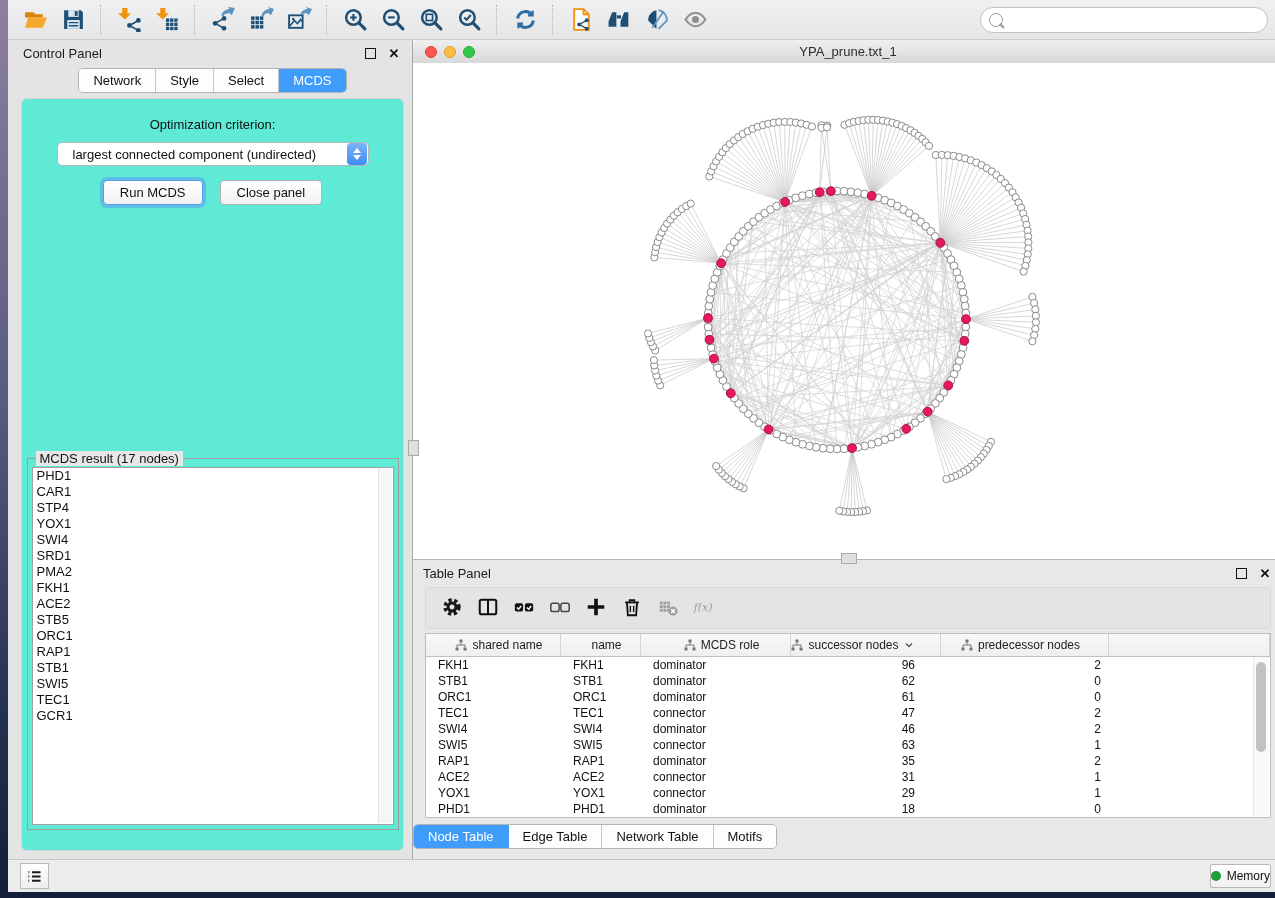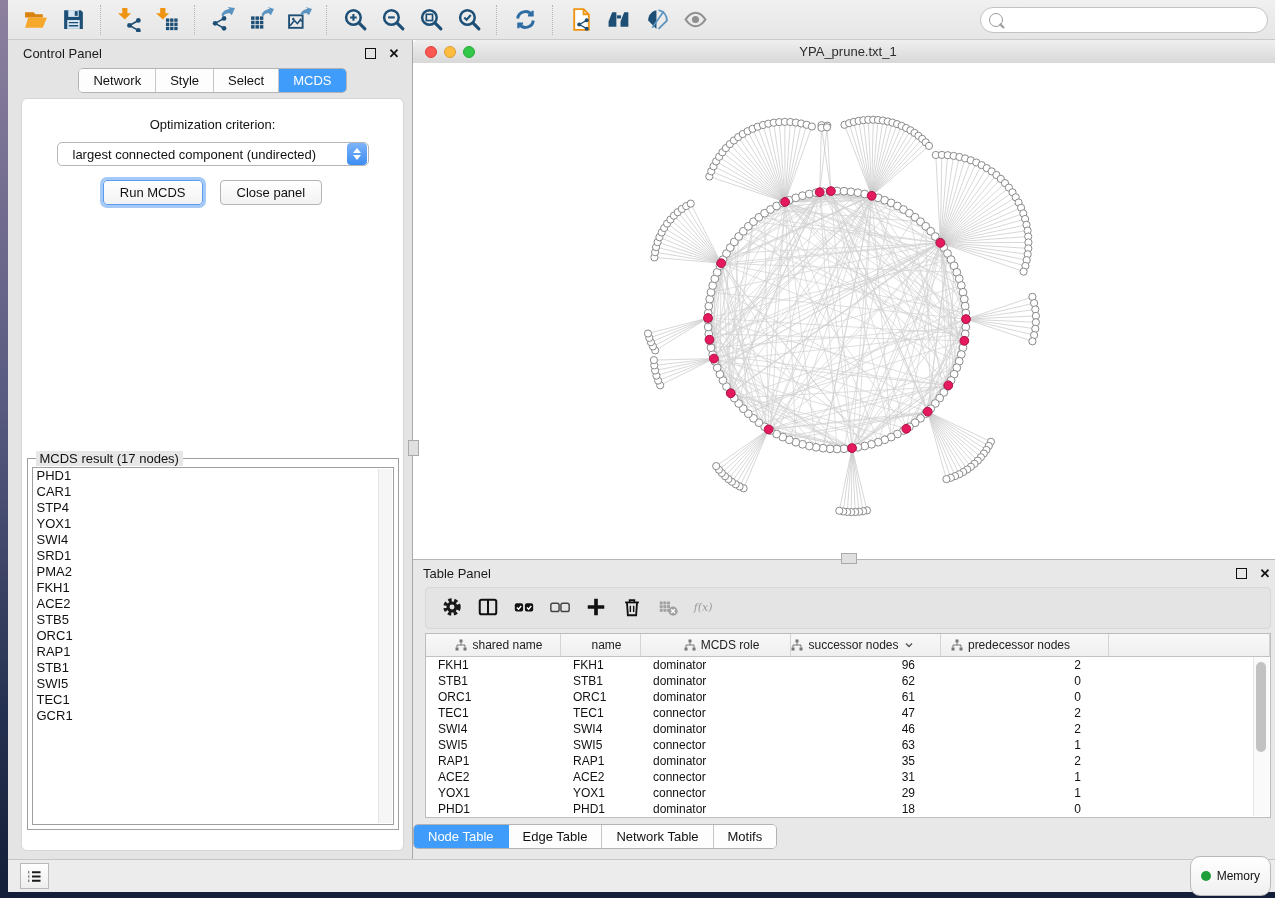--- a/index.html
+++ b/index.html
@@ -29,21 +29,21 @@
   .panel-titlebar{height:26px;display:flex;align-items:center;font-size:13px;color:#1a1a1a;padding:0 10px;}
   .panel-titlebar .sp{flex:1;}
   .wbtn{width:16px;height:16px;display:flex;align-items:center;justify-content:center;margin-left:8px;color:#111;font-size:12px;}
   .float-glyph{width:9px;height:9px;border:1.6px solid #111;display:block;}
   .close-glyph{font-weight:bold;font-size:13px;line-height:1;}
   .tabsrow{display:flex;justify-content:center;margin:2px 0 0;}
   .seg{display:flex;border:1px solid #b3b3b3;border-radius:5px;overflow:hidden;background:#fdfdfd;}
   .seg .tab{font-size:13px;color:#111;padding:4px 14px;border-right:1px solid #c6c6c6;background:#fdfdfd;}
   .seg .tab:last-child{border-right:none;}
   .seg .tab.active{background:#3f9cfb;color:#fff;border-right-color:#3f9cfb;}
-  .cp-body{flex:1;margin:5px 8px 8px;background:#ffffff;border:1px solid #d6d6d6;border-radius:6px;
+  .cp-body{flex:1;margin:5px 8px 8px;background:#5eead4;border:1px solid #d6d6d6;border-radius:6px;
     display:flex;flex-direction:column;align-items:center;padding:18px 6px 6px;box-sizing:border-box;}
   .optlabel{font-size:13px;color:#111;margin-bottom:10px;}
   .dropdown{width:312px;height:24px;background:#fff;border:1px solid #b6b6b6;border-radius:5px;display:flex;align-items:center;box-sizing:border-box;}
   .dropdown .dtext{flex:1;font-size:13px;padding-left:15px;color:#111;white-space:nowrap;overflow:hidden;}
   .stepper{width:20px;height:22px;border-radius:4px;background:linear-gradient(#7db3f9,#3c8df2);margin-right:1px;
     display:flex;flex-direction:column;align-items:center;justify-content:center;gap:2px;}
   .arr-up{width:0;height:0;border-left:4px solid transparent;border-right:4px solid transparent;border-bottom:5px solid #fff;}
   .arr-dn{width:0;height:0;border-left:4px solid transparent;border-right:4px solid transparent;border-top:5px solid #fff;}
   .btnrow{display:flex;gap:17px;margin-top:14px;border-radius:10px;}
   .btn{font-family:"Liberation Sans",sans-serif;font-size:13px;color:#111;background:linear-gradient(#ffffff,#f2f2f2);
@@ -83,32 +83,32 @@
   .thead{display:flex;height:22px;background:linear-gradient(#f8f8f8,#efefef);border-bottom:1px solid #c2c2c2;}
   .th{display:flex;align-items:center;justify-content:center;gap:5px;font-size:12px;color:#222;
     border-right:1px solid #d4d4d4;box-sizing:border-box;overflow:hidden;}
   .th svg.tree{width:12px;height:12px;flex:0 0 auto;}
   .tr{display:flex;height:16px;line-height:16px;}
   .td{font-size:12px;color:#111;box-sizing:border-box;overflow:hidden;white-space:nowrap;}
   .c0{width:135px;padding-left:12px;}
   .c1{width:80px;padding-left:12px;}
   .c2{width:150px;padding-left:12px;}
   .c3{width:150px;text-align:right;padding-right:26px;}
-  .c4{width:168px;text-align:right;padding-right:28px;}
+  .c4{width:168px;text-align:right;padding-right:8px;}
   .c5{flex:1;}
   .tscroll{position:absolute;top:23px;bottom:1px;right:1px;width:15px;background:#fafafa;border-left:1px solid #e6e6e6;}
   .tthumb{position:absolute;left:2px;width:10px;border-radius:5px;background:#c2c2c2;}
   .tp-tabs{display:flex;margin-top:6px;}
   .statusbar{position:absolute;left:0;top:859px;width:1275px;height:33px;background:#ececec;border-top:1px solid #c6c6c6;
     display:flex;align-items:center;padding:0 12px;box-sizing:border-box;z-index:2;}
   .sb-left{width:27px;height:24px;background:linear-gradient(#fff,#eee);border:1px solid #b9b9b9;display:flex;align-items:center;justify-content:center;}
   .sb-left svg{width:17px;height:17px;}
   .sb-spacer{flex:1;}
-  .memorybtn{display:flex;align-items:center;gap:6px;background:linear-gradient(#fff,#f0f0f0);border:1px solid #b9b9b9;border-radius:10px;
-    height:40px;padding:0 10px;font-size:12px;color:#111;}
+  .memorybtn{display:flex;align-items:center;gap:6px;background:linear-gradient(#fff,#f0f0f0);border:1px solid #b9b9b9;border-radius:2px;
+    height:24px;padding:0 0;font-size:12px;color:#111;}
   .greendot{width:10px;height:10px;border-radius:50%;background:#1e9e38;}
 </style>
 </head>
 <body>
 
 <div class="desktop">
   <div class="left-strip"></div>
   <div class="app">
 
     <div class="toolbar" id="main-toolbar">

